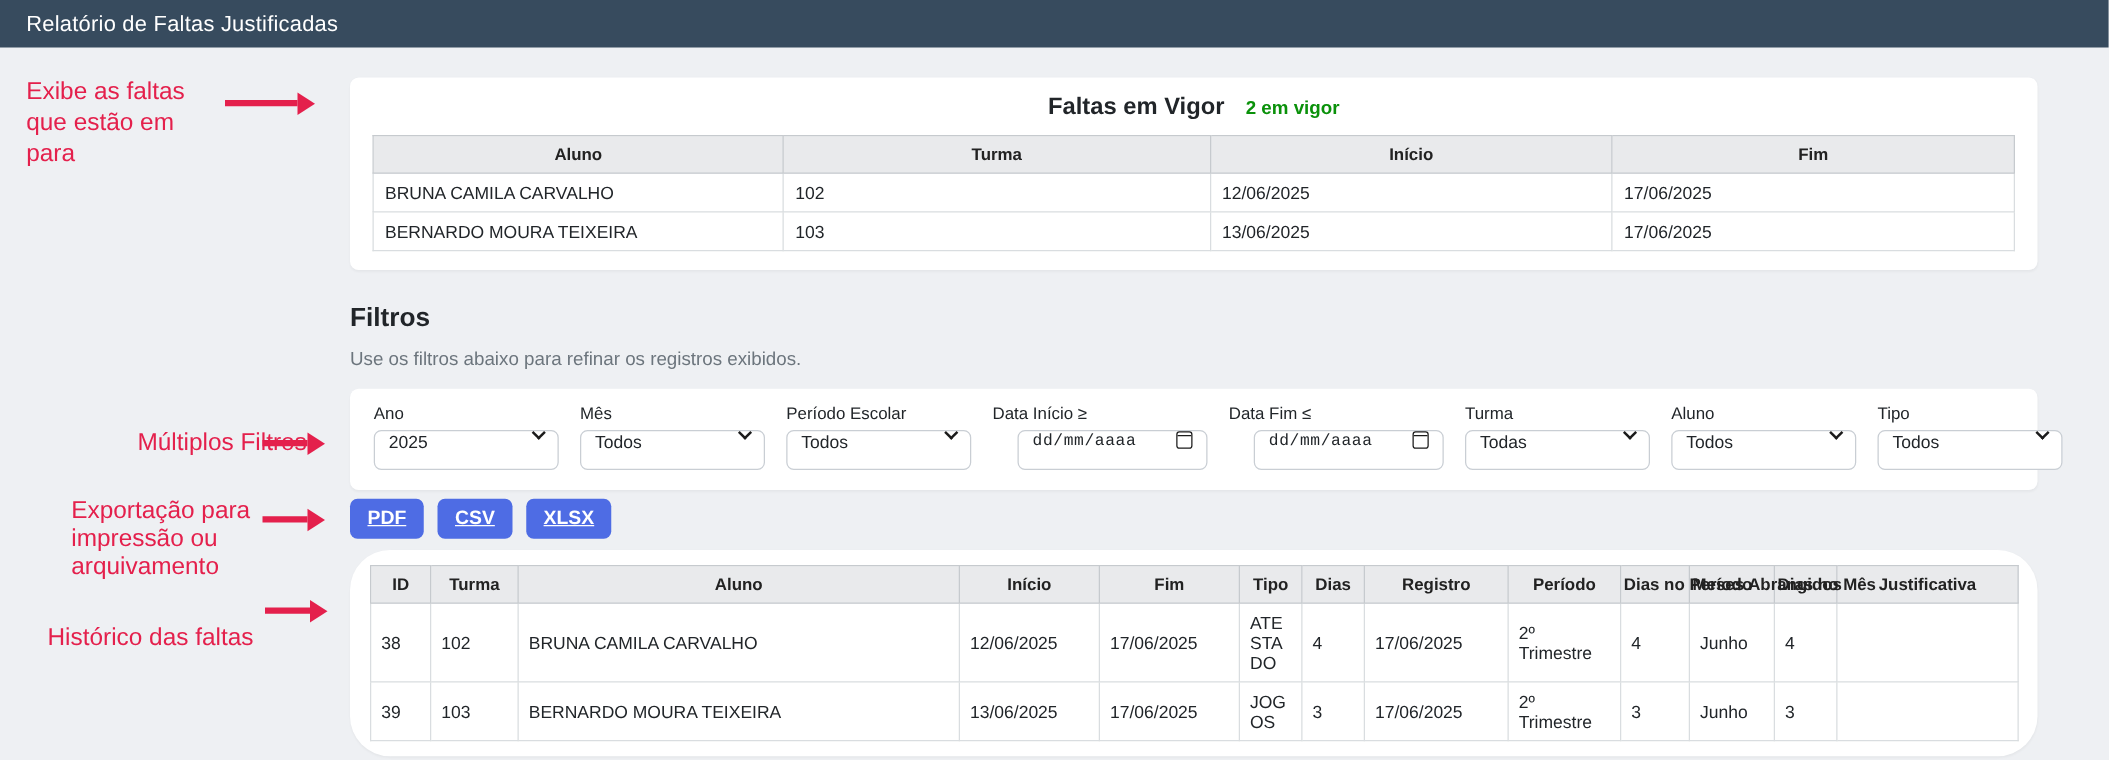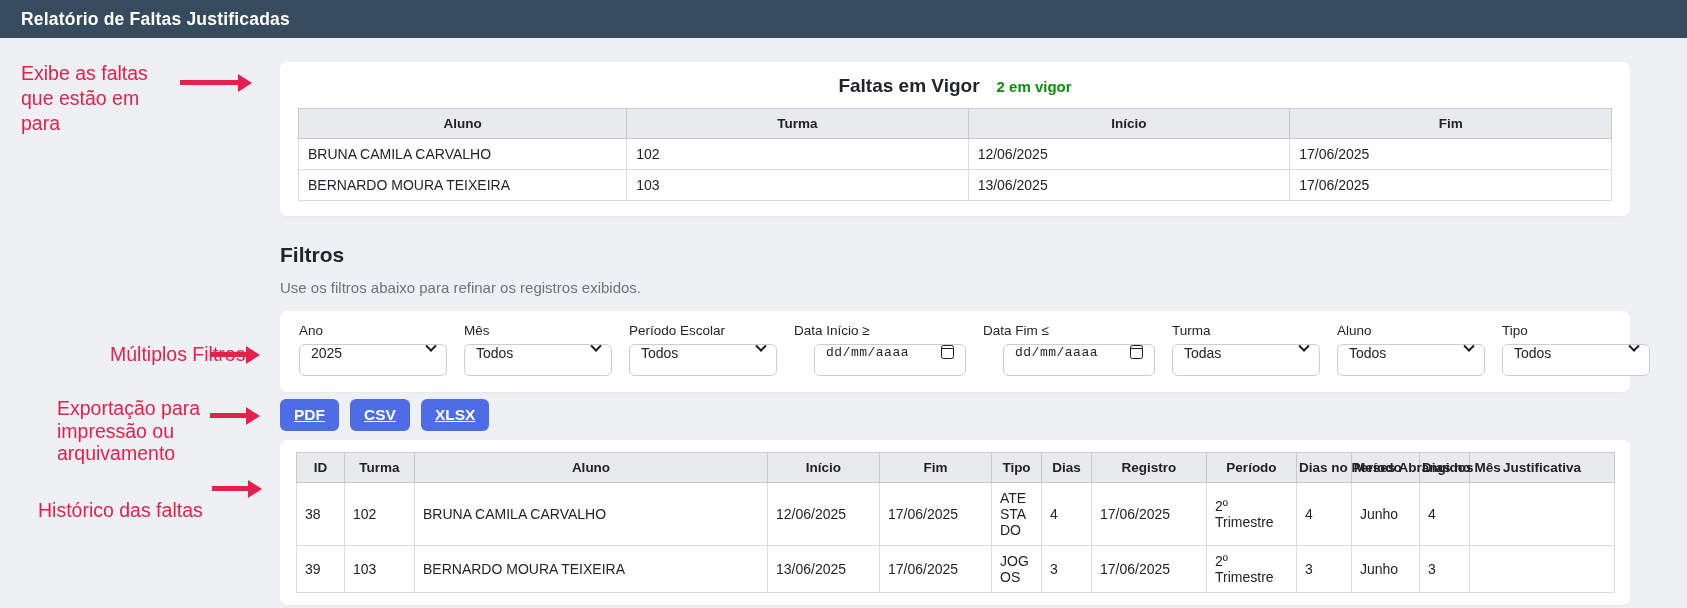--- a/index.html
+++ b/index.html
@@ -8,21 +8,21 @@
     font-family: "Liberation Sans", sans-serif;
     background:#eef0f3;
     color:#212529;
     overflow:hidden;
     position:relative;
   }
   
   .topbar {
     height:38px; background:#374b5e; color:#fff;
     display:flex; align-items:center; padding-left:21px;
-    font-size:17.5px; font-weight:bold; letter-spacing:.2px;
+    font-size:17.5px; font-weight:normal; letter-spacing:.2px;
   }
   
   .ann {
     position:absolute; color:#e4204c; font-size:19.5px; line-height:25px;
     font-weight:400;
   }
   .red-arrow { position:absolute; height:5px; background:#e4204c; }
   .red-arrow::after {
     content:""; position:absolute; left:100%; top:50%; transform:translateY(-50%);
     border-left:14px solid #e4204c; border-top:9px solid transparent; border-bottom:9px solid transparent;
@@ -69,21 +69,21 @@
   .cal-icon { width:13px; height:14px; border:1.7px solid #1b1b1b; border-radius:2.5px; position:relative; flex:none; }
   .cal-icon::before { content:""; position:absolute; left:0; right:0; top:2px; border-top:1.7px solid #1b1b1b; }
   
   .export-row { margin-top:7px; display:flex; gap:11px; }
   .export-btn {
     background:#4e6ce4; color:#fff; font-weight:bold; font-size:15.5px;
     text-decoration:underline; border:none; border-radius:6px; height:32px;
     padding:0 14px; cursor:pointer; font-family:inherit;
   }
   
-  .history-card { margin-top:9px; padding:12px 16px; }
+  .history-card { margin-top:9px; padding:12px 16px;border-radius:32px; }
   .history-table { table-layout:fixed; }
   .history-table th {
     background:#e9eaec; border:1px solid #c6cace; font-size:13.5px; font-weight:bold;
     text-align:center; padding:7px 2px; white-space:nowrap; overflow:visible; color:#222;
   }
   .history-table td {
     border:1px solid #d9dde0; font-size:14px; padding:7px 8px; text-align:left;
     overflow-wrap:break-word; word-break:break-word; background:#fff; vertical-align:middle;
   }
 </style>

